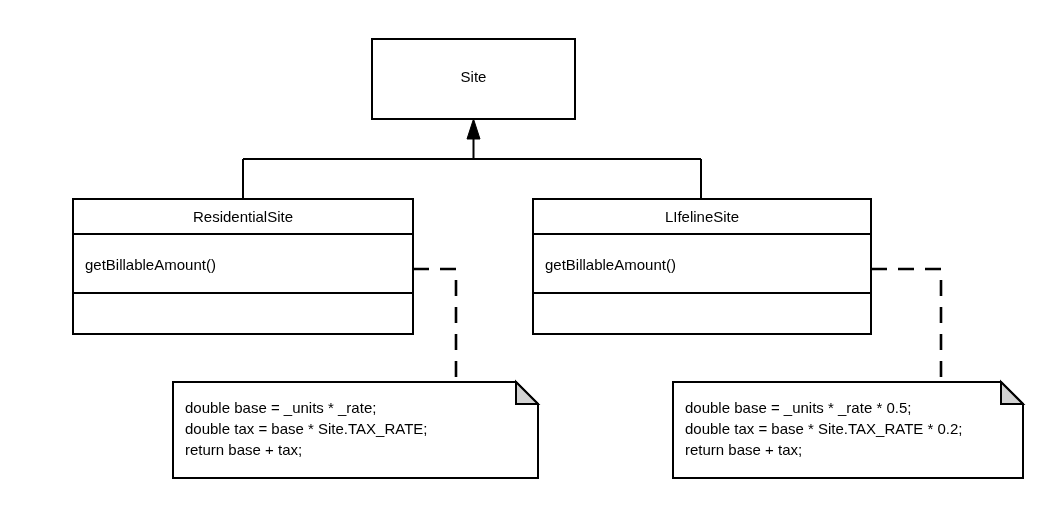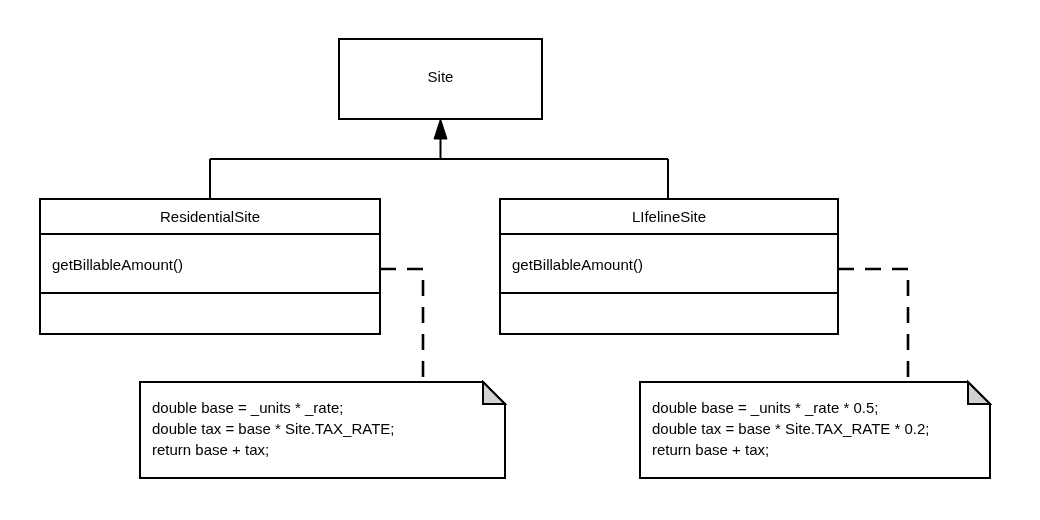--- a/index.html
+++ b/index.html
@@ -10,20 +10,21 @@
   body {
     width: 1040px;
     height: 520px;
     font-family: "Liberation Sans", sans-serif;
     overflow: hidden;
   }
   #diagram-root {
     position: relative;
     width: 856px;
     height: 520px;
+    padding-left: 33px;
   }
   svg.uml-canvas {
     display: block;
     width: 1040px;
     height: 520px;
   }
   .box-fill { fill: #ffffff; }
   .stroke-main {
     stroke: #000000;
     stroke-width: 2;

